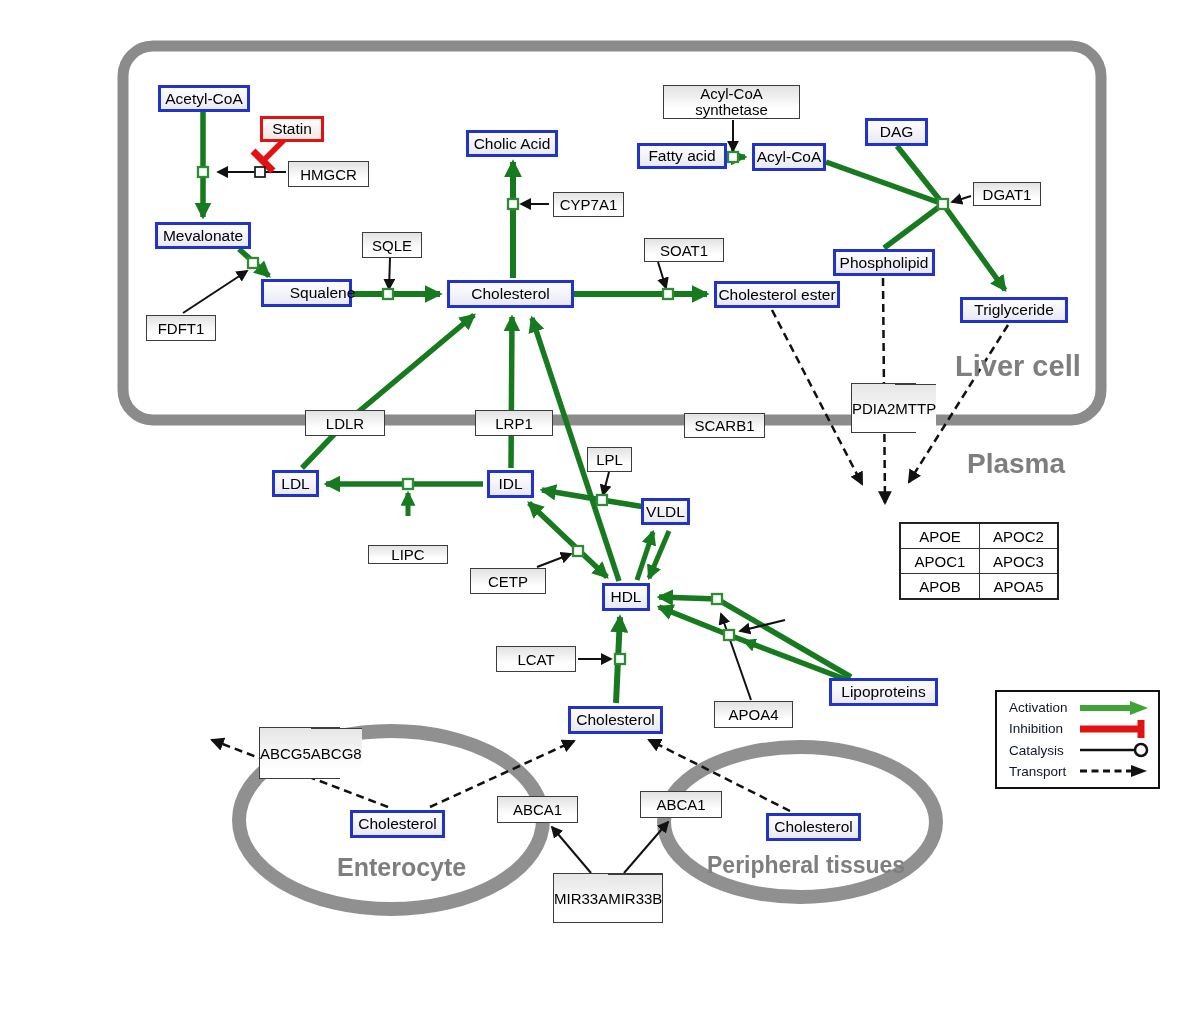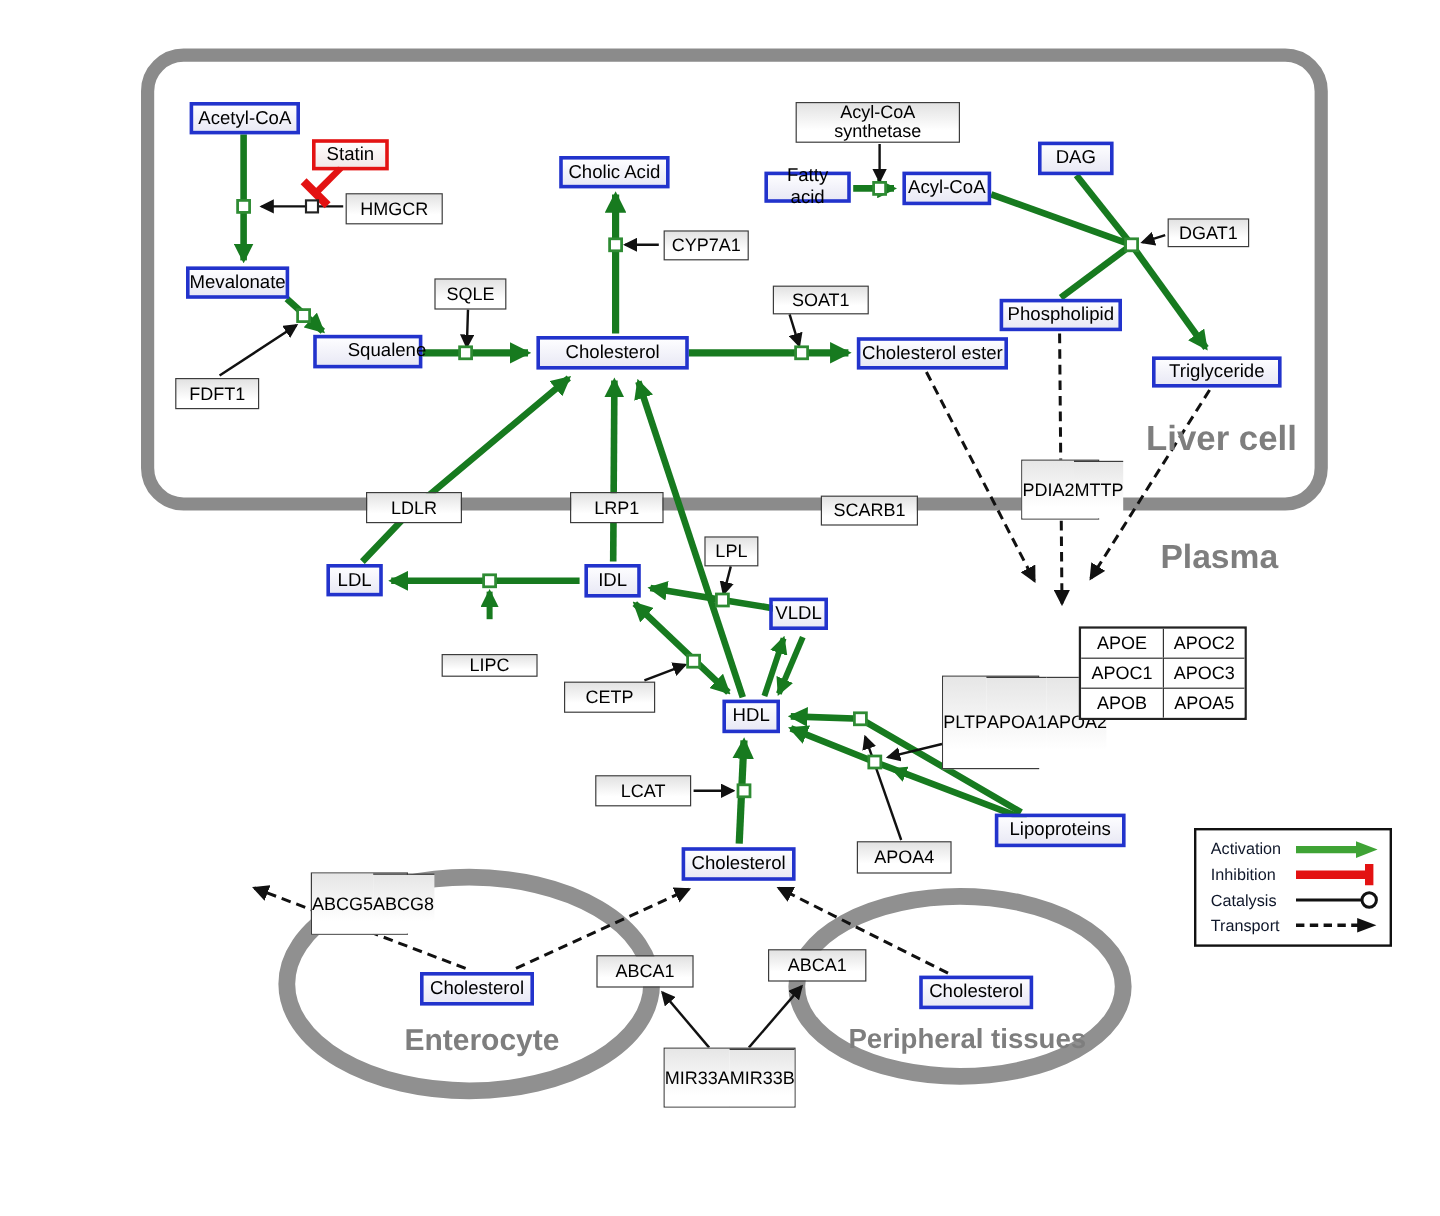--- a/index.html
+++ b/index.html
@@ -107,25 +107,25 @@
         <rect x="573" y="546" width="10" height="10" fill="#fff" stroke="#2e8b33" stroke-width="2.3"></rect>
         <rect x="615" y="654" width="10" height="10" fill="#fff" stroke="#2e8b33" stroke-width="2.3"></rect>
         <rect x="712" y="594" width="10" height="10" fill="#fff" stroke="#2e8b33" stroke-width="2.3"></rect>
         <rect x="724" y="630" width="10" height="10" fill="#fff" stroke="#2e8b33" stroke-width="2.3"></rect>
         <rect x="255" y="167" width="10" height="10" fill="#fff" stroke="#222" stroke-width="1.8"></rect>
       </g>
   </svg>
 
   <div id="boxes">
       <div class="box met" style="left: 158px; top: 85px; width: 92px; height: 27px;">Acetyl-CoA</div>
-      <div class="box met" style="left: 155px; top: 222px; width: 86px; height: 27px;">Mevalonate</div>
+      <div class="box met" style="left: 155px; top: 222px; width: 96px; height: 27px;">Mevalonate</div>
       <div class="box met" style="left: 261px; top: 279px; width: 91px; height: 28px; padding-left: 32px;">Squalene</div>
       <div class="box met" style="left: 466px; top: 130px; width: 92px; height: 27px;">Cholic Acid</div>
       <div class="box met" style="left: 447px; top: 280px; width: 127px; height: 28px;">Cholesterol</div>
-      <div class="box met" style="left: 637px; top: 143px; width: 72px; height: 26px;">Fatty acid</div>
+      <div class="box met" style="left: 637px; top: 143px; width: 90px; height: 26px;">Fatty acid</div>
       <div class="box met" style="left: 752px; top: 143px; width: 74px; height: 28px;">Acyl-CoA</div>
       <div class="box met" style="left: 865px; top: 118px; width: 63px; height: 28px;">DAG</div>
       <div class="box met" style="left: 833px; top: 249px; width: 102px; height: 27px;">Phospholipid</div>
       <div class="box met" style="left: 714px; top: 281px; width: 126px; height: 27px;">Cholesterol ester</div>
       <div class="box met" style="left: 960px; top: 297px; width: 108px; height: 26px;">Triglyceride</div>
       <div class="box met" style="left: 272px; top: 470px; width: 47px; height: 27px;">LDL</div>
       <div class="box met" style="left: 487px; top: 470px; width: 47px; height: 28px;">IDL</div>
       <div class="box met" style="left: 641px; top: 498px; width: 49px; height: 27px;">VLDL</div>
       <div class="box met" style="left: 602px; top: 583px; width: 48px; height: 28px;">HDL</div>
       <div class="box met" style="left: 568px; top: 706px; width: 95px; height: 28px;">Cholesterol</div>
@@ -147,34 +147,29 @@
       <div class="box gene" style="left: 587px; top: 447px; width: 45px; height: 25px;">LPL</div>
       <div class="box gene" style="left: 470px; top: 568px; width: 76px; height: 26px;">CETP</div>
       <div class="box gene" style="left: 496px; top: 646px; width: 80px; height: 26px;">LCAT</div>
       <div class="box gene" style="left: 714px; top: 701px; width: 79px; height: 27px;">APOA4</div>
       <div class="box gene" style="left: 497px; top: 796px; width: 81px; height: 27px;">ABCA1</div>
       <div class="box gene" style="left: 640px; top: 791px; width: 82px; height: 27px;">ABCA1</div>
       <div class="stack" style="left: 851px; top: 383px; width: 65px; height: 50px;">
         <div class="cell">PDIA2</div>
         <div class="cell">MTTP</div>
       </div>
-      <div class="stack" style="left: 785px; top: 563px; width: 81px; height: 78px;">
-        <div class="cell">PLTP</div>
-        <div class="cell">APOA1</div>
-        <div class="cell">APOA2</div>
-      </div>
       <div class="stack" style="left: 259px; top: 727px; width: 81px; height: 52px;">
         <div class="cell">ABCG5</div>
         <div class="cell">ABCG8</div>
       </div>
       <div class="stack" style="left: 553px; top: 873px; width: 110px; height: 50px;">
         <div class="cell">MIR33A</div>
         <div class="cell">MIR33B</div>
       </div>
-      <div class="apo" style="left: 899px; top: 522px; width: 140px; height: 78px;">
+      <div class="apo" style="left: 899px; top: 522px; width: 160px; height: 78px;">
         <div class="cell">APOE</div>
         <div class="cell">APOC2</div>
         <div class="cell">APOC1</div>
         <div class="cell">APOC3</div>
         <div class="cell">APOB</div>
         <div class="cell">APOA5</div>
       </div>
     </div>
 
   <div class="rlabel" style="left:955px;top:350px;font-size:29px;">Liver cell</div>

